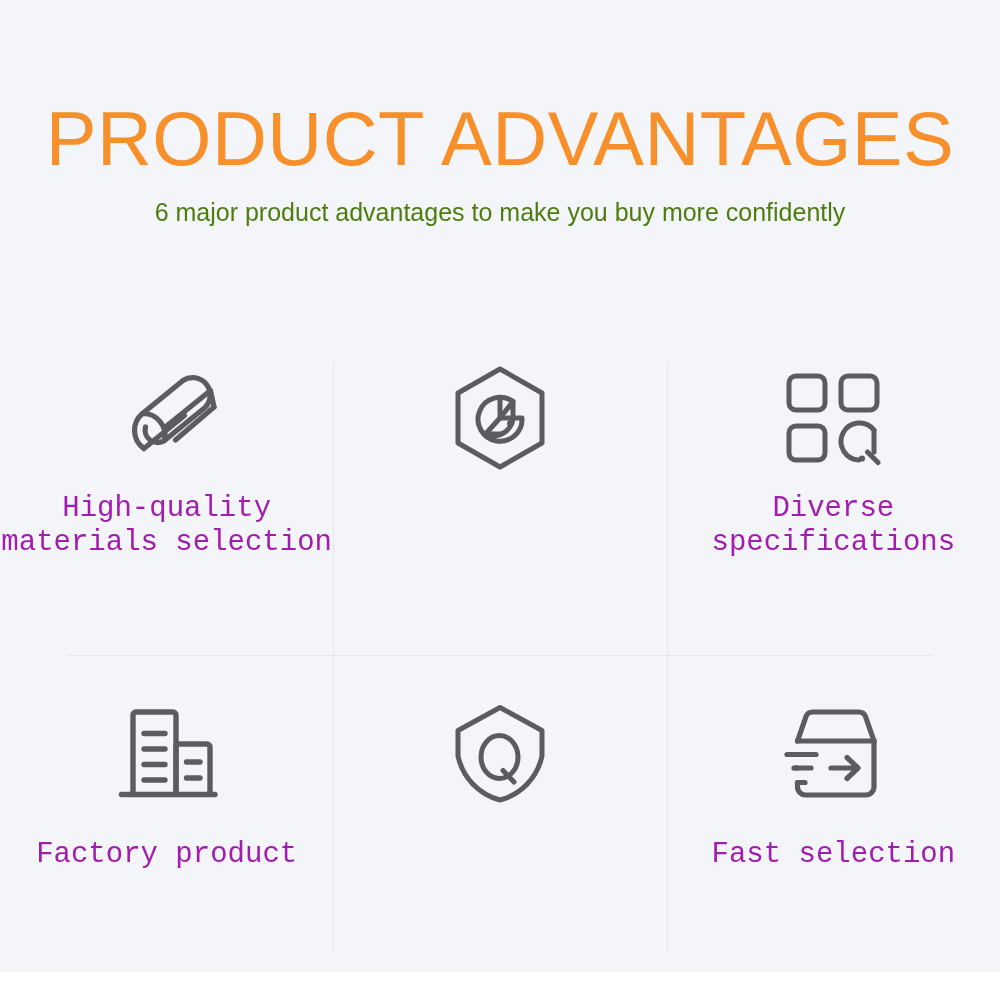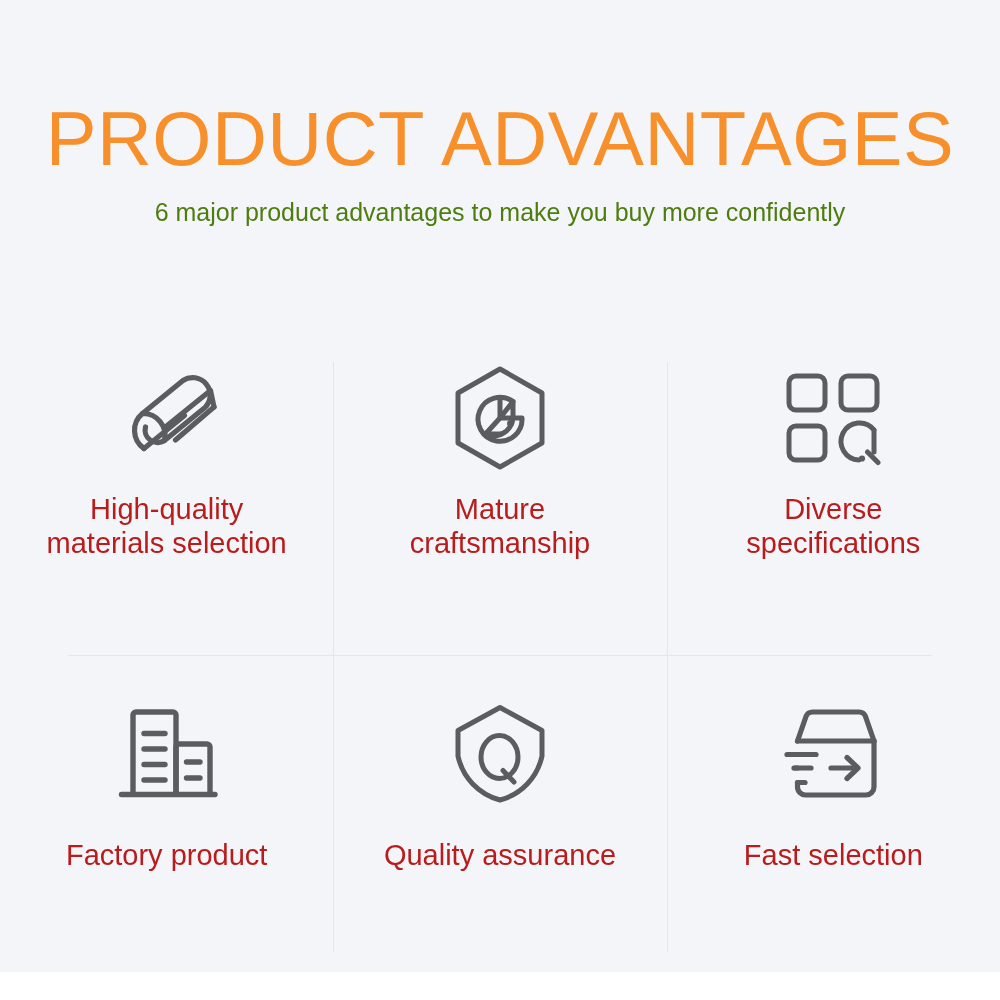--- a/index.html
+++ b/index.html
@@ -102,22 +102,22 @@
     display: block;
   }
 
   .advantage-label {
     margin: 0;
     padding-top: 18px;
     text-align: center;
     font-size: 29px;
     line-height: 34px;
     font-weight: 400;
-    color: #b91c1c;
-    font-family: Liberation Sans, sans-serif;
+    color: #a21caf;
+    font-family: Liberation Mono, monospace;
     white-space: pre-line;
   }
   .row-bottom .advantage-label {
     padding-top: 28px;
   }
 
   
   .row-divider {
     position: absolute;
     left: 68px;
@@ -167,22 +167,20 @@
       <div class="icon-wrap">
         <svg width="100" height="106" viewBox="0 0 100 106" fill="none" stroke="#5a5c60" stroke-width="5" stroke-linecap="round" stroke-linejoin="round">
           <path d="M50 4 L92 28 L92 78 L50 102 L8 78 L8 28 Z"></path>
           <path d="M63 36.5 a22 22 0 1 0 9 16.5 L72 53 L50 53"></path>
           <path d="M50 53 L35.5 69 L50 69 M50 53 L50 34"></path>
           <path d="M50 53 L63 36.5 L63 53"></path>
           <path d="M37 70 a20 20 0 0 0 26 -17"></path>
           <circle cx="60.5" cy="58.5" r="3.4" fill="#5a5c60" stroke="none"></circle>
         </svg>
       </div>
-      <p class="advantage-label">Mature
-craftsmanship</p>
     </div>
 
     <div class="advantage-cell row-top col-right">
       <div class="icon-wrap">
         <svg width="100" height="96" viewBox="0 0 100 96" fill="none" stroke="#5a5c60" stroke-width="5" stroke-linecap="round" stroke-linejoin="round">
           <rect x="6" y="6" width="36" height="34" rx="7"></rect>
           <rect x="58" y="6" width="36" height="34" rx="7"></rect>
           <rect x="6" y="56" width="36" height="34" rx="7"></rect>
           <path d="M91 60 a18.5 18.5 0 1 0 -15 30"></path>
           <path d="M91 60 L91 82"></path>
@@ -212,21 +210,20 @@
     </div>
 
     <div class="advantage-cell row-bottom col-mid">
       <div class="icon-wrap">
         <svg width="94" height="100" viewBox="0 0 94 100" fill="none" stroke="#5a5c60" stroke-width="5" stroke-linecap="round" stroke-linejoin="round">
           <path d="M5 26.5 L47 3.5 L89 26.5 L89 52 a58 58 0 0 1 -42 44 a58 58 0 0 1 -42 -44 Z"></path>
           <ellipse cx="46.5" cy="53" rx="18.5" ry="21.5"></ellipse>
           <path d="M50 66.5 L61 78"></path>
         </svg>
       </div>
-      <p class="advantage-label">Quality assurance</p>
     </div>
 
     <div class="advantage-cell row-bottom col-right">
       <div class="icon-wrap">
         <svg width="104" height="94" viewBox="0 0 104 94" fill="none" stroke="#5a5c60" stroke-width="5.2" stroke-linecap="round" stroke-linejoin="round">
           <path d="M16.5 34 L25 9.5 a7 7 0 0 1 6.5 -4.5 L78 5 a7 7 0 0 1 6.5 4.5 L93 34"></path>
           <path d="M93 34 L93 80 a8 8 0 0 1 -8 8 L24.5 88 a8 8 0 0 1 -8 -8 L16.5 75.5"></path>
           <path d="M16.5 34 L93 34"></path>
           <path d="M16.5 47.5 L6 47.5"></path>
           <path d="M16.5 61 L13 61"></path>

